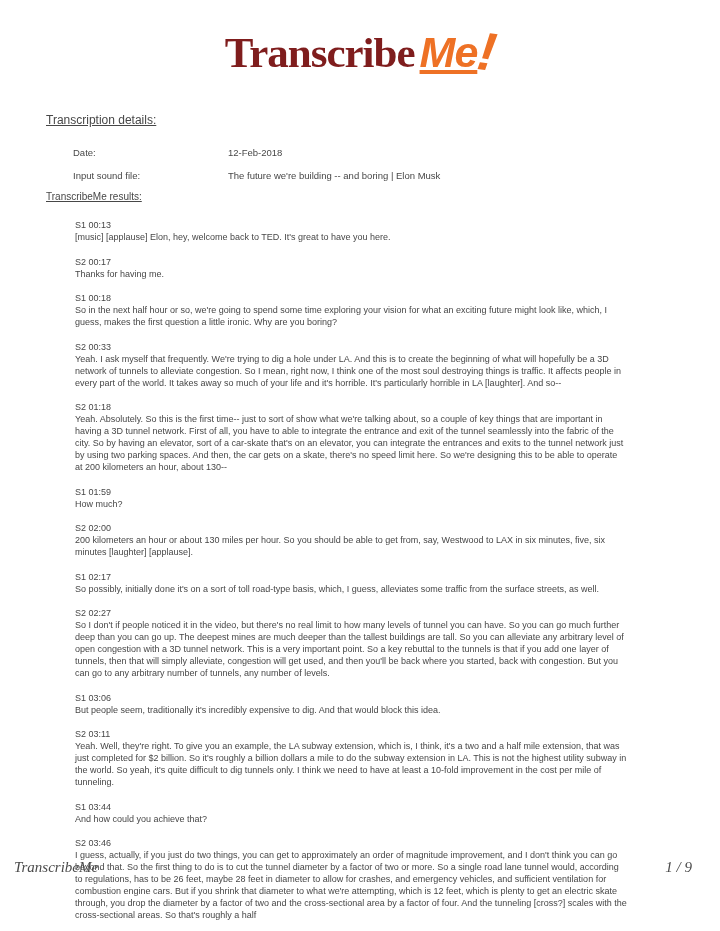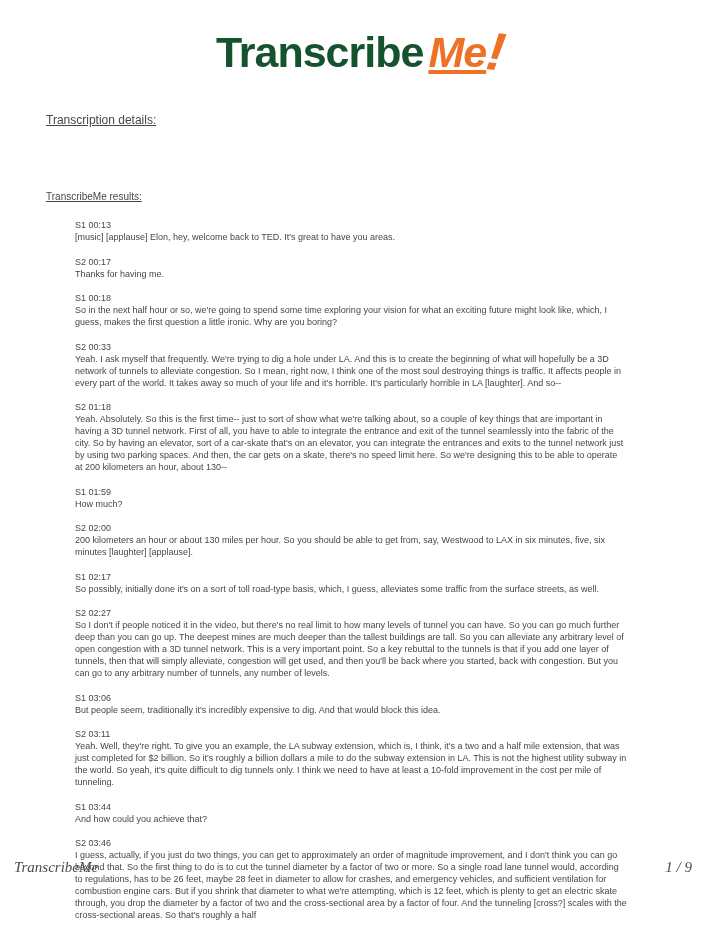--- a/index.html
+++ b/index.html
@@ -42,32 +42,42 @@
     font-family:"Liberation Serif",serif;font-style:italic;
     font-size:15px;color:#4a4a4a;
   }
 </style>
 </head>
 <body>
 
 <div class="page">
 
   <div class="logo-row">
-    <span class="logo-transcribe" style="color: #14532d;">Transcribe</span><span class="logo-me" style="color: rgb(238, 113, 37);">Me</span><span class="logo-bang" style="color: rgb(238, 113, 37);">!</span>
+    <span class="logo-transcribe" style="color: #7f1d1d; font-family: Liberation Serif, serif;">Transcribe</span><span class="logo-me" style="color: rgb(238, 113, 37);">Me</span><span class="logo-bang" style="color: rgb(238, 113, 37);">!</span>
   </div>
 
   <div class="details-heading">Transcription details:</div>
 
+  <div class="details-rows">
+    <div class="detail-row">
+      <span class="detail-label">Date:</span>
+      <span class="detail-value">12-Feb-2018</span>
+    </div>
+    <div class="detail-row">
+      <span class="detail-label">Input sound file:</span>
+      <span class="detail-value">The future we're building -- and boring | Elon Musk</span>
+    </div>
+  </div>
 
   <div class="results-heading">TranscribeMe results:</div>
 
   <div class="transcript">
     <div class="entry">
       <span class="entry-st">S1 00:13</span>
-      <span class="entry-tx">[music] [applause] Elon, hey, welcome back to TED. It's great to have you areas.</span>
+      <span class="entry-tx">[music] [applause] Elon, hey, welcome back to TED. It's great to have you here.</span>
     </div>
     <div class="entry">
       <span class="entry-st">S2 00:17</span>
       <span class="entry-tx">Thanks for having me.</span>
     </div>
     <div class="entry">
       <span class="entry-st">S1 00:18</span>
       <span class="entry-tx">So in the next half hour or so, we're going to spend some time exploring your vision for what an exciting future might look like, which, I guess, makes the first question a little ironic. Why are you boring?</span>
     </div>
     <div class="entry">

